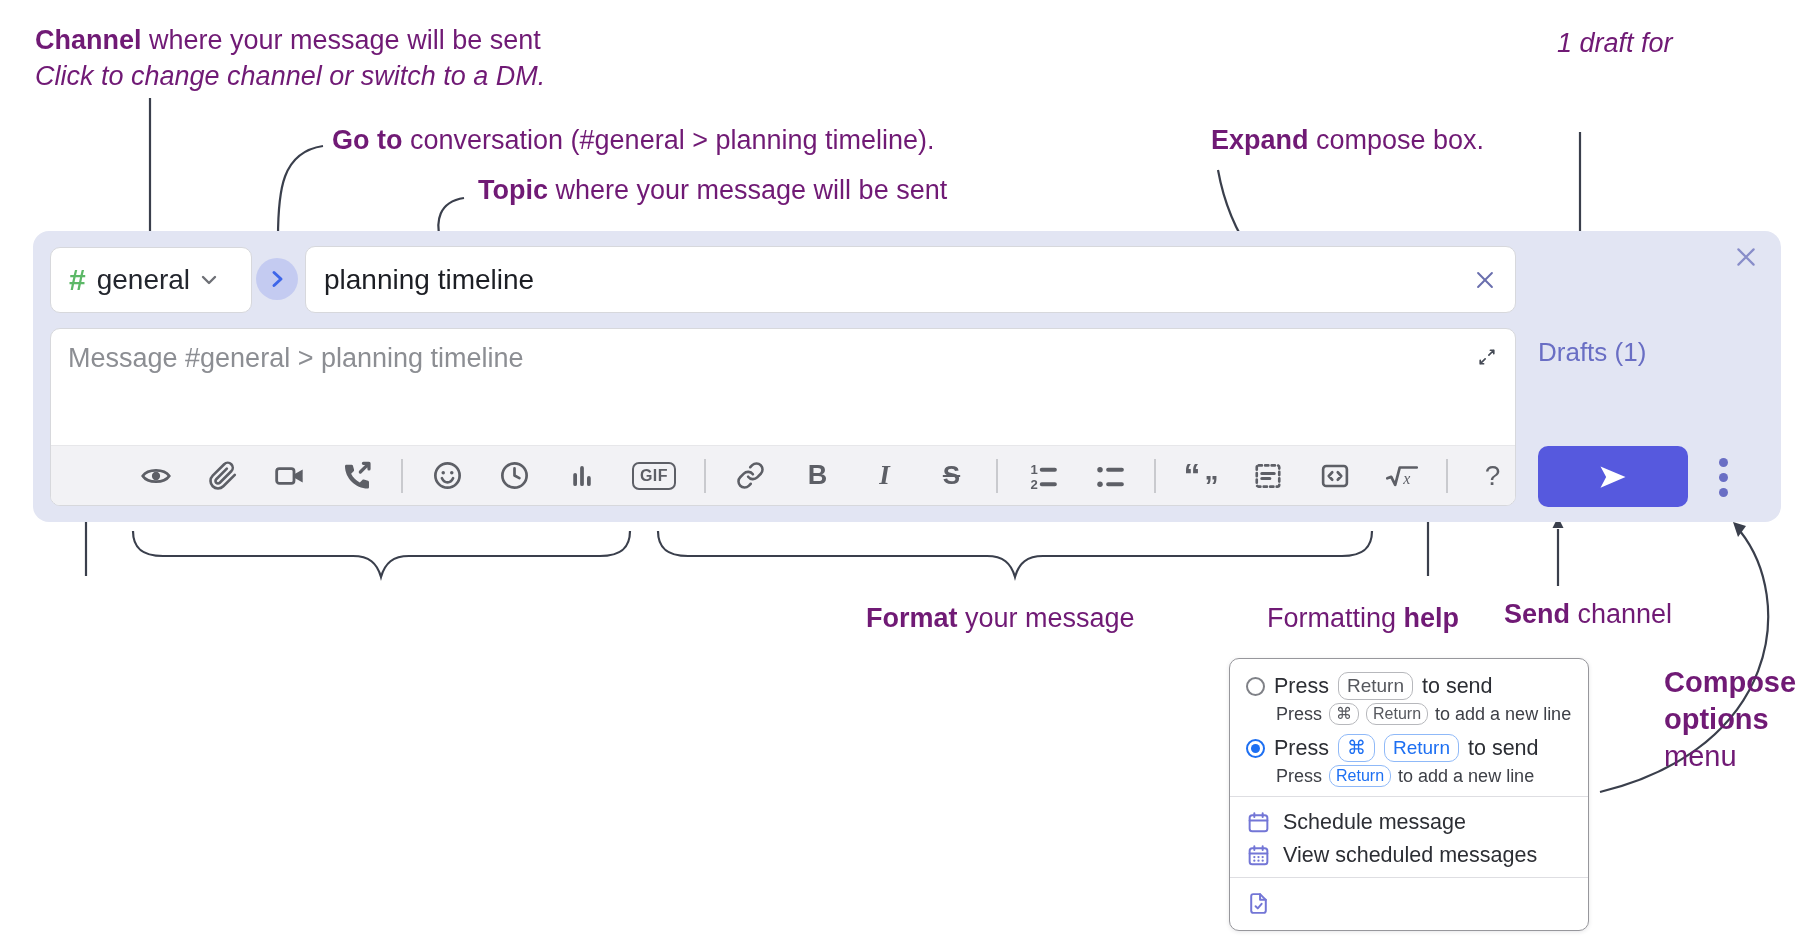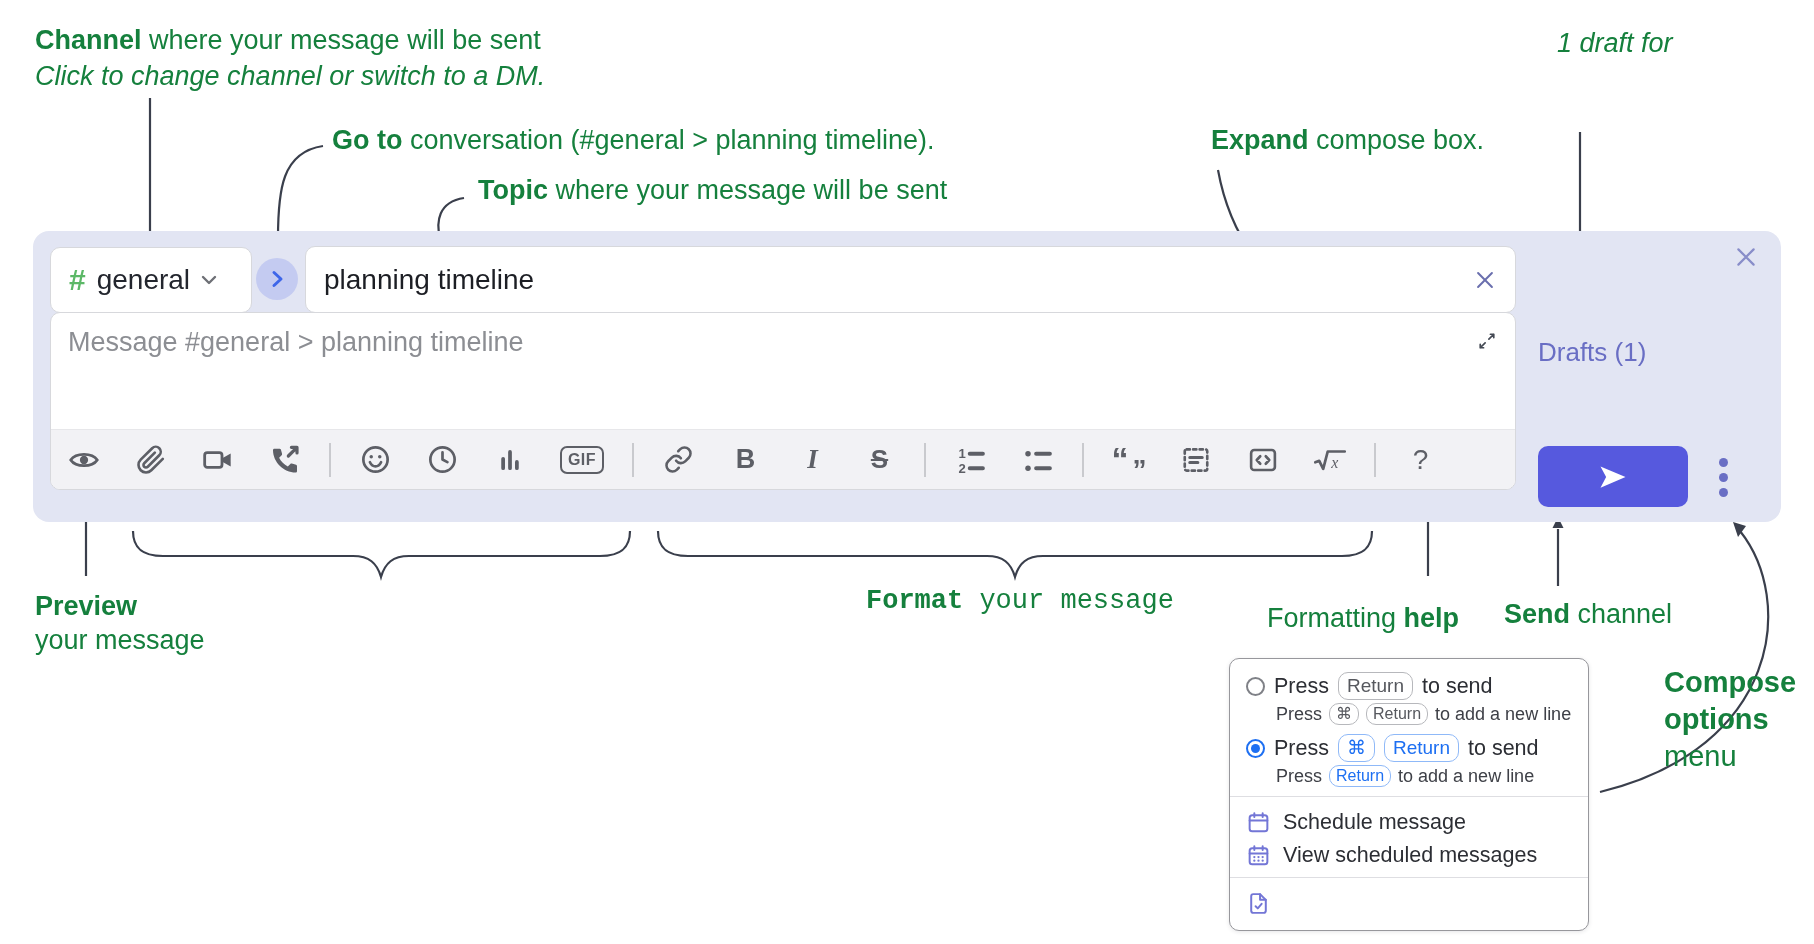--- a/index.html
+++ b/index.html
@@ -1,18 +1,18 @@
 <!DOCTYPE html>
 <html><head>
 <meta charset="utf-8">
 <style>
   html,body{margin:0;padding:0;background:#fff;}
   .stage{position:relative;width:1814px;height:944px;background:#fff;overflow:hidden;
          font-family:"Liberation Sans",sans-serif;color:#323847;}
-  .ann{position:absolute;font-size:27px;line-height:36px;color:#15803d;white-space:nowrap;}
+  .ann{position:absolute;font-size:27px;line-height:36px;color:#701a75;white-space:nowrap;}
   .ann b{font-weight:700;}
   .it{font-style:italic;}
   svg.lines{position:absolute;left:0;top:0;pointer-events:none;}
   .lines path{stroke:#3a3f4c;stroke-width:2.2;fill:none;}
   .lines path.fill{fill:#3a3f4c;stroke:none;}
 
   
   .panel{position:absolute;left:33px;top:231px;width:1748px;height:291px;
          background:#e2e5f3;border-radius:16px;}
   .whitebox{position:absolute;background:#fff;border:1.5px solid #d7d8dc;border-radius:10px;box-sizing:border-box;}
@@ -20,29 +20,29 @@
   .chan .hash{color:#5cb867;font-weight:700;font-size:30px;line-height:1;}
   .chan .cname{font-size:28px;color:#23262e;}
   .gobtn{position:absolute;left:256px;top:258px;width:42px;height:42px;border-radius:50%;
          background:#c4cbf1;display:flex;align-items:center;justify-content:center;border:none;}
   .topicbox{left:305px;top:246px;width:1211px;height:67px;}
   .topicbox input{position:absolute;left:0;top:0;width:100%;height:100%;border:none;outline:none;
          background:transparent;font-family:"Liberation Sans",sans-serif;font-size:28px;color:#1c1e24;
          padding:0 60px 0 18px;box-sizing:border-box;}
   .clearx{position:absolute;right:14px;top:17px;width:32px;height:32px;border:none;background:none;
          display:flex;align-items:center;justify-content:center;}
-  .msgbox{left:50px;top:312px;width:1466px;height:178px;overflow:hidden;padding:8px;}
+  .msgbox{left:50px;top:328px;width:1466px;height:178px;overflow:hidden;padding:8px;}
   .msgbox textarea{position:absolute;left:0;top:0;width:100%;height:116px;border:none;outline:none;resize:none;
          background:transparent;font-family:"Liberation Sans",sans-serif;font-size:27px;color:#1c1e24;
          padding:14px 56px 0 17px;box-sizing:border-box;}
   .msgbox textarea::placeholder{color:#8c8e93;}
   .expandbtn{position:absolute;right:13px;top:13px;width:30px;height:30px;border:none;background:none;
          display:flex;align-items:center;justify-content:center;color:#454a55;}
   .toolbar{position:absolute;left:0;bottom:0;width:100%;height:60px;background:#f2f2f5;
-         border-top:1.5px solid #e7e7ea;display:flex;align-items:center;padding-left:10px;gap:22px;box-sizing:border-box;}
+         border-top:1.5px solid #e7e7ea;display:flex;align-items:center;padding-left:10px;gap:22px;box-sizing:border-box;justify-content:flex-end;}
   .tbtn{width:45px;height:45px;flex:0 0 auto;display:flex;align-items:center;justify-content:center;
          color:#5d5f66;background:none;border:none;padding:0;}
   .tdiv{width:2px;height:34px;background:#c9cace;flex:0 0 auto;}
   .gifbtn{width:56px;}
   .gifframe{border:2.5px solid #5d5f66;border-radius:7px;padding:3px 6px;font-size:16px;font-weight:700;
          letter-spacing:0.5px;color:#5d5f66;}
   .glyphB{font-size:27px;font-weight:900;}
   .glyphI{font-size:27px;font-weight:700;font-style:italic;font-family:"Liberation Serif",serif;}
   .glyphS{font-size:26px;font-weight:700;text-decoration:line-through;}
   .glyphQ{font-size:25px;font-weight:700;}
@@ -276,25 +276,21 @@
         <i></i>
       </span>
   </button>
 
   <button class="closex">
     <svg width="28" height="28" viewBox="0 0 26 26">
       <path d="M4 4 L22 22 M22 4 L4 22" stroke="#888dc9" stroke-width="2.6" stroke-linecap="round"></path>
     </svg>
   </button>
 
-  <div class="ann" style="left:35px;top:589px;line-height:34px;">
-    <div><b>Preview</b></div>
-    <div>your message</div>
-  </div>
-  <div class="ann" style="left:866px;top:583px;font-family:Liberation Mono, monospace;">
+  <div class="ann" style="left:866px;top:600px;">
     <b>Format</b><span> your message</span>
   </div>
   <div class="ann" style="left:1267px;top:600px;">
     <span>Formatting </span><b>help</b>
   </div>
   <div class="ann" style="left:1504px;top:596px;">
     <b>Send</b><span> channel</span>
   </div>
   <div class="ann" style="left:1664px;top:664px;font-size:29px;line-height:37px;">
     <div><b>Compose</b></div>

